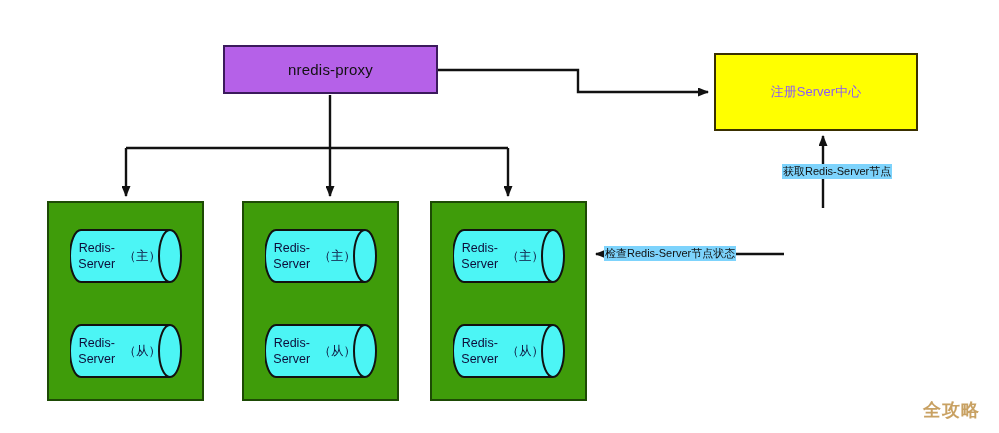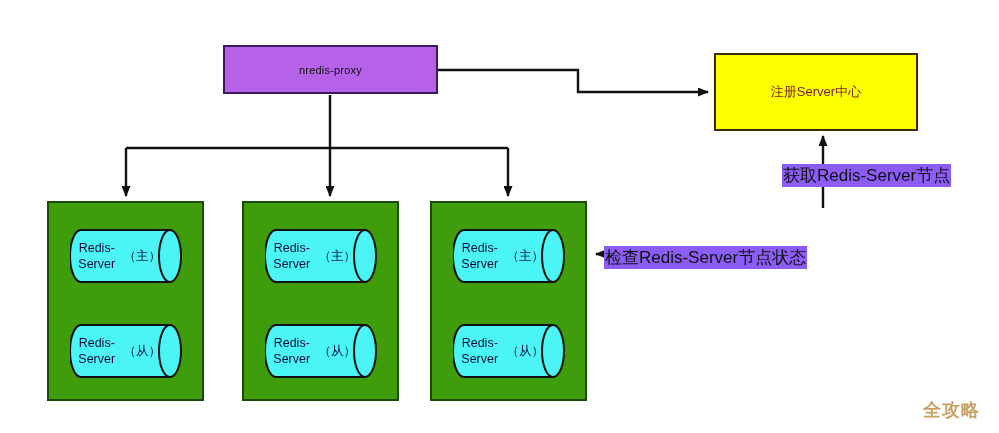--- a/index.html
+++ b/index.html
@@ -29,27 +29,27 @@
     box-sizing: border-box;
     display: flex;
     align-items: center;
     justify-content: center;
     text-align: center;
   }
   .proxy-box {
     background: #b561e8;
     border: 2px solid #3b1a5c;
     color: #111111;
-    font-size: 11px;
+    font-size: 15px;
     letter-spacing: 0.2px;
   }
   .yellow-box {
     background: #ffff00;
     border: 2px solid #3a3000;
-    color: #7f1d1d;
+    color: #8b5cf6;
     font-size: 13px;
   }
   .group-box {
     background: #3f9c0a;
     border: 2px solid #1d4a05;
   }
   .cyl {
     position: absolute;
     box-sizing: border-box;
   }
@@ -73,23 +73,23 @@
     color: #0d0d3a;
     font-size: 12.5px;
     line-height: 1.32;
     padding-right: 22px;
     box-sizing: border-box;
     pointer-events: none;
   }
   .edge-label {
     position: absolute;
     color: #111111;
-    font-size: 17px;
+    font-size: 11px;
     white-space: nowrap;
-    background: #8b5cf6;
+    background: #7dd3fc;
     padding: 0 1px;
   }
   .watermark {
     position: absolute;
     color: #c49a56;
     font-size: 18px;
     font-weight: bold;
     letter-spacing: 1px;
     opacity: 0.92;
     text-shadow: 0 1px 0 rgba(255,255,255,0.6);

